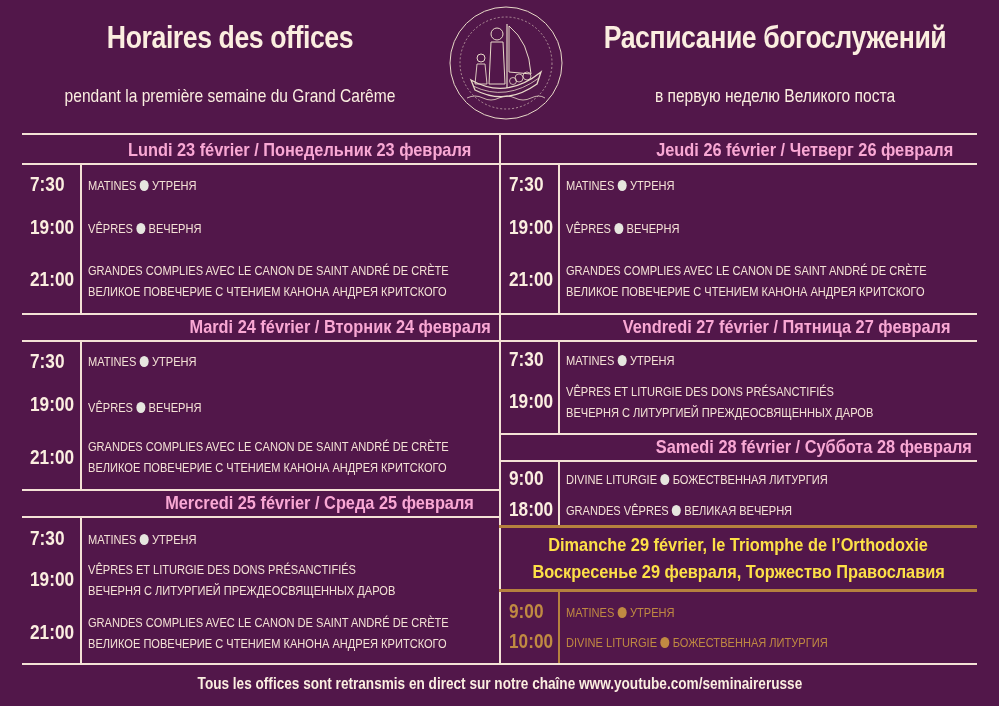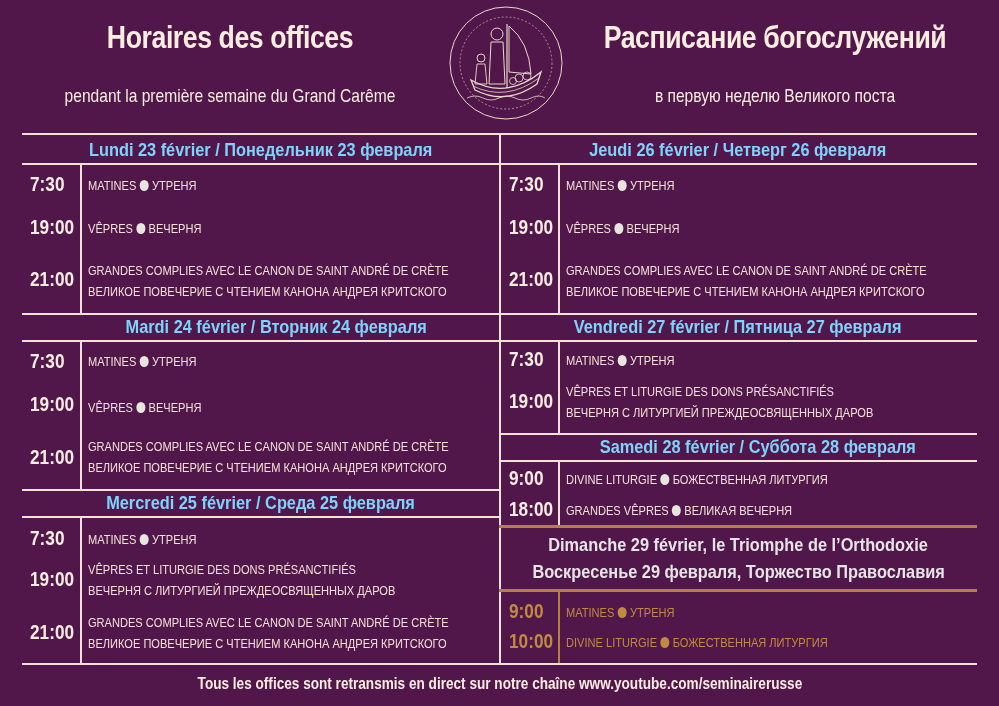--- a/index.html
+++ b/index.html
@@ -16,37 +16,37 @@
   .subtitle {
     font-size:19px; color:#fbeee0; white-space:nowrap; text-align:center;
     transform:scaleX(0.82); transform-origin:center;
   }
   .logo { left:445px; top:2px; width:122px; height:122px; }
   .hline { position:absolute; height:2px; background:#f4e2d6; }
   .vline { position:absolute; width:2px; background:#f4e2d6; }
   .gold-h { position:absolute; height:3px; background:#b5813e; }
   .gold-v { position:absolute; width:2px; background:#b5813e; }
   .dayhead {
-    position:absolute; text-align:center; font-weight:bold; font-size:19px; color:#7dd3fc;
+    position:absolute; text-align:right; font-weight:bold; font-size:19px; color:#f9a8d4;
     white-space:nowrap;
   }
   .dayhead span { display:inline-block; transform:scaleX(0.86); transform-origin:center; }
   .time {
     position:absolute; font-weight:bold; font-size:21px; color:#fbeee0; white-space:nowrap;
     transform:scaleX(0.82); transform-origin:left center;
   }
   .svc {
     position:absolute; font-size:13.5px; color:#f4e2d6; white-space:nowrap; line-height:21px;
     transform:scaleX(0.82); transform-origin:left center;
   }
   .dot { display:inline-block; width:11px; height:11px; border-radius:50%; background:#e6e6df; vertical-align:-1px; margin:0 4px; }
   .gold { color:#c08a42 !important; }
   .gold .dot { background:#c08a42; }
   .sunday-head {
-    position:absolute; text-align:center; font-weight:bold; font-size:19px; color:#e5e5e5; white-space:nowrap; line-height:27px;
+    position:absolute; text-align:center; font-weight:bold; font-size:19px; color:#fde047; white-space:nowrap; line-height:27px;
   }
   .sunday-head div { transform:scaleX(0.86); transform-origin:center; }
   .footer {
     position:absolute; left:0; width:999px; top:674px; text-align:center; font-weight:bold; font-size:17px; color:#fbeee0;
     white-space:nowrap;
   }
   .footer span { display:inline-block; transform:scaleX(0.8); transform-origin:center; }
 </style>
 </head>
 <body>
@@ -149,21 +149,21 @@
 
 <div class="dayhead" style="left:499px; width:478px; top:316px;"><span>Vendredi 27 février / Пятница 27 февраля</span></div>
 <div class="time" style="left:509px; top:347px;">7:30</div>
 <div class="svc" style="left:566px; top:350px;"><span>MATINES</span><span class="dot"></span><span>УТРЕНЯ</span></div>
 <div class="time" style="left:509px; top:389px;">19:00</div>
 <div class="svc" style="left:566px; top:381px;">
     <div>VÊPRES ET LITURGIE DES DONS PRÉSANCTIFIÉS</div>
     <div>ВЕЧЕРНЯ С ЛИТУРГИЕЙ ПРЕЖДЕОСВЯЩЕННЫХ ДАРОВ</div>
   </div>
 
-<div class="dayhead" style="left:519px; width:478px; top:436px;"><span>Samedi 28 février / Суббота 28 февраля</span></div>
+<div class="dayhead" style="left:499px; width:478px; top:436px;padding-left:21px;"><span>Samedi 28 février / Суббота 28 февраля</span></div>
 <div class="time" style="left:509px; top:466px;">9:00</div>
 <div class="svc" style="left:566px; top:469px;"><span>DIVINE LITURGIE</span><span class="dot"></span><span>БОЖЕСТВЕННАЯ ЛИТУРГИЯ</span></div>
 <div class="time" style="left:509px; top:497px;">18:00</div>
 <div class="svc" style="left:566px; top:500px;"><span>GRANDES VÊPRES</span><span class="dot"></span><span>ВЕЛИКАЯ ВЕЧЕРНЯ</span></div>
 
 <div class="sunday-head" style="left:499px; width:478px; top:531px;">
   <div>Dimanche 29 février, le Triomphe de l’Orthodoxie</div>
   <div>Воскресенье 29 февраля, Торжество Православия</div>
 </div>
 <div class="time gold" style="left:509px; top:599px;">9:00</div>

